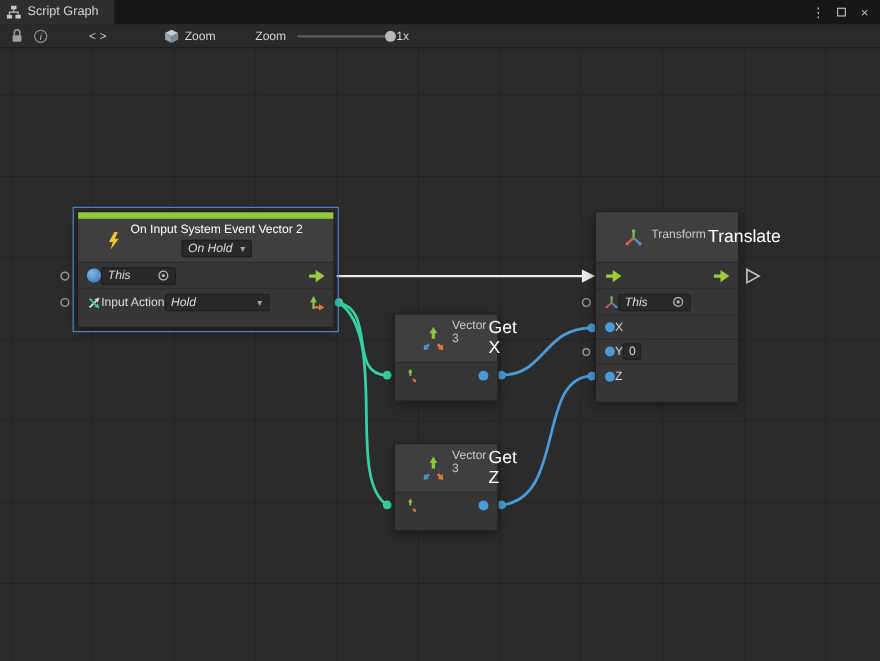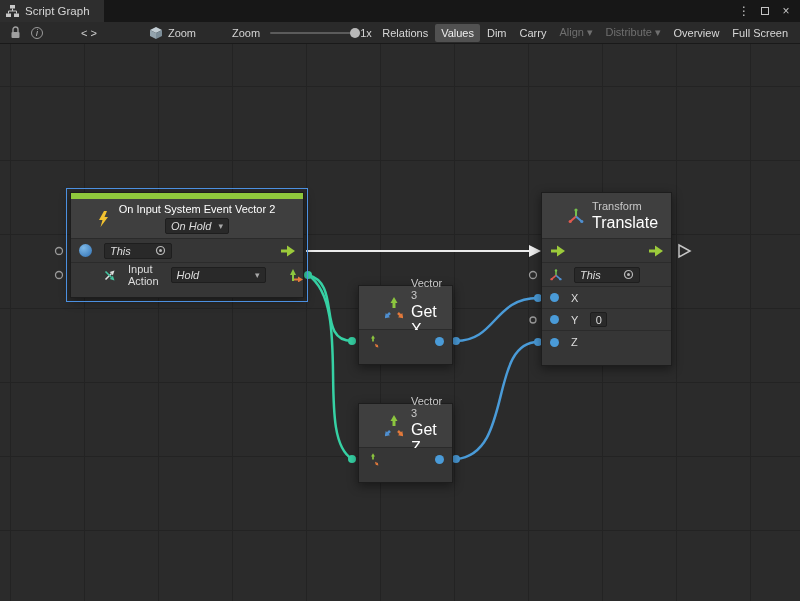--- a/index.html
+++ b/index.html
@@ -54,27 +54,27 @@
   .arrowhead { fill:var(--wire-white,#ECECEC); }
 
   
   .node { position:absolute; z-index:2; background:var(--node-body,#363636);
           border:1px solid #1d1d1d; box-shadow:0 3px 10px rgba(0,0,0,.45);
           color:#dddddd; font-size:11px; }
   .selected { outline:1px solid var(--selection,#4C90E0); outline-offset:3px; }
   .event-strip { height:6px; background:var(--event-strip,#8FC83C); }
   .node-header { background:var(--node-header,#3F3F3F); border-bottom:1px solid #2a2a2a;
                  display:flex; align-items:center; gap:8px; padding:0 26px; }
-  .header-col { display:flex; flex-direction:column; justify-content:flex-start; gap:2px; }
+  .header-col { display:flex; flex-direction:row; justify-content:flex-start; gap:2px; }
   .node-subtitle { color:#c9c9c9; font-size:11px; }
   .node-title { color:#ffffff; font-size:16px; }
   .event-header { height:40px; }
   .event-head-col { flex:1; display:flex; flex-direction:column; align-items:center; gap:3px; }
   .event-title { color:#ffffff; font-size:11px; white-space:nowrap; }
-  .node-row { display:flex; align-items:center; gap:12px; padding:0 8px;
+  .node-row { display:flex; align-items:center; gap:0; padding:0 8px;
               border-bottom:1px solid #2b2b2b; background:var(--node-body,#363636); position:relative; }
   .row24 { height:24px; } .row22 { height:22px; }
   .node-footer { height:10px; background:var(--node-body,#363636); }
   .node-footer.h12 { height:12px; }
   .field, .dropdown { display:inline-flex; align-items:center; justify-content:space-between;
       background:#292929; border:1px solid #1e1e1e; border-radius:2px; height:16px;
       padding:0 5px; color:#dedede; font-size:11px; gap:5px; flex:none;font-style:italic; }
   .caret { color:#a8a8a8; font-size:9px; }
   .blue-dot { width:9px; height:9px; border-radius:50%; background:var(--wire-blue,#4A9BD8); flex:none; }
   .this-badge { width:13px; height:13px; border-radius:50%; flex:none;
@@ -132,30 +132,20 @@
       </span>
       <span>Zoom</span>
     </span>
 
     <span style="margin-left:36px;">Zoom</span>
     <span class="slider-track" style="margin-left:10px;">
       <span class="slider-knob"></span>
     </span>
     <span style="margin-left:0;">1x</span>
 
-    <div class="tb-group">
-      <button class="tb-btn">Relations</button>
-      <button class="tb-btn active">Values</button>
-      <button class="tb-btn">Dim</button>
-      <button class="tb-btn">Carry</button>
-      <button class="tb-btn disabled">Align ▾</button>
-      <button class="tb-btn disabled">Distribute ▾</button>
-      <button class="tb-btn">Overview</button>
-      <button class="tb-btn">Full Screen</button>
-    </div>
   </div>
 
   <div class="canvas">
 
     <svg class="wires" width="800" height="557" viewBox="0 0 800 557">
 
       <line class="wire white" x1="306" y1="207" x2="530" y2="207"></line>
       <polygon class="arrowhead" points="529,201 541,207 529,213"></polygon>
 
       <path class="wire teal" d="M308,231 C342,239 316,297 352,297"></path>
@@ -203,21 +193,21 @@
             <circle cx="5.5" cy="5.5" r="4" fill="none" stroke="#b8b8b8" stroke-width="1.2"></circle>
             <circle cx="5.5" cy="5.5" r="1.5" fill="#b8b8b8"></circle>
           </svg>
         </span>
         <span class="spacer"></span>
         <svg class="port-svg" width="15" height="12" viewBox="0 0 15 12">
           <line class="ctrl-line" x1="1" y1="6" x2="8" y2="6"></line>
           <polygon class="ctrl-head" points="7,0.5 15,6 7,11.5"></polygon>
         </svg>
       </div>
-      <div class="node-row row24" style="border-bottom:none;margin-left:24px;">
+      <div class="node-row row24" style="border-bottom:none;">
         <svg class="port-svg" width="13" height="13" viewBox="0 0 13 13">
           <line x1="2.5" y1="10.5" x2="8.3" y2="4.7" stroke="#e0e0e0" stroke-width="1.6"></line>
           <polygon points="11.5,1.5 9.9,6.2 6.8,3.1" fill="#e0e0e0"></polygon>
           <line x1="2.5" y1="2.5" x2="8.3" y2="8.3" stroke="#45C4A0" stroke-width="1.6"></line>
           <polygon points="11.5,11.5 9.9,6.8 6.8,9.9" fill="#45C4A0"></polygon>
         </svg>
         <span>Input Action</span>
         <span class="dropdown" style="width:95px;">
           <span>Hold</span>
           <span class="caret">▾</span>

